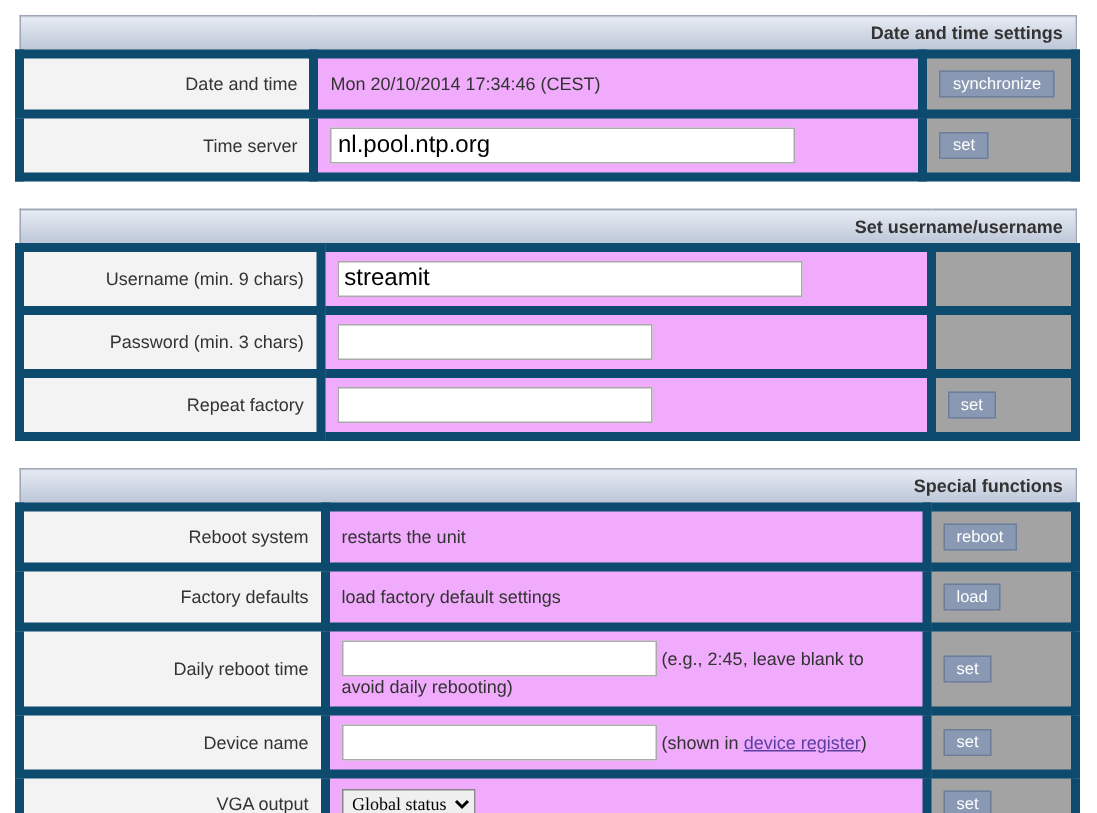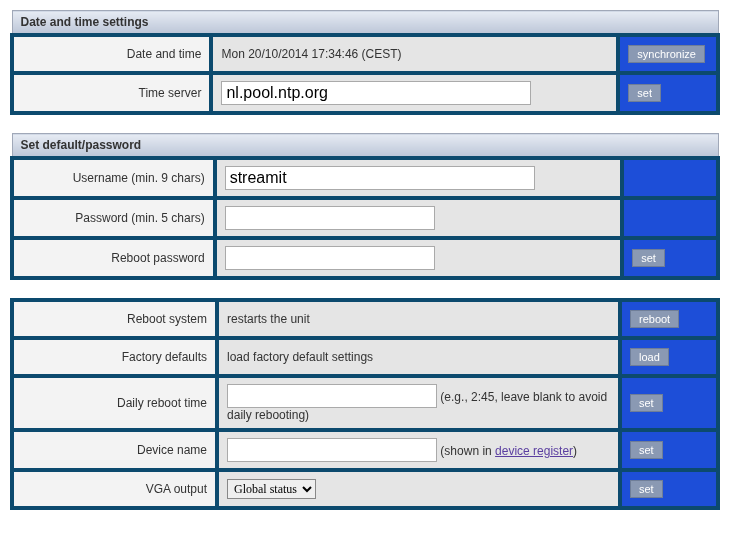--- a/index.html
+++ b/index.html
@@ -14,42 +14,42 @@
     width: 710px;
     border-collapse: collapse;
     margin-bottom: 18px;
     border: 1px solid #b5b5b5;
   }
   table.section th.section-header {
     background: linear-gradient(#e6ebf3, #bcc6d8);
     color: #333;
     font-size: 12px;
     font-weight: bold;
-    text-align: left;
+    text-align: right;
     padding: 4px 8px;
     border: 1px solid #a0a8b8;
   }
   table.section td {
-    border: 4px solid #0c4a6e;
+    border: 6px solid #0c4a6e;
     padding: 6px 8px;
     vertical-align: middle;
     height: 22px;
   }
   td.label {
     width: 195px;
     background: #f3f3f3;
     text-align: right;
     color: #333;
   }
   td.value {
-    background: #e5e5e5;
+    background: #f0abfc;
     width: 395px;
   }
   td.action {
-    background: #1d4ed8;
+    background: #a3a3a3;
     width: 80px;
     text-align: left;
     padding-left:6px;
   }
   .btn {
     display: inline-block;
     background: #8a99b3;
     color: #fff;
     border: 1px solid #6f7e98;
     font-size: 11px;
@@ -94,42 +94,45 @@
     <td class="label">Time server</td>
     <td class="value"><input type="text" class="wide" value="nl.pool.ntp.org" style=""></td>
     <td class="action"><button class="btn">set</button></td>
   </tr>
 </tbody>
   </table>
 
 <table class="section">
   <tbody>
       <tr>
-        <th class="section-header" colspan="3">Set default/password</th>
+        <th class="section-header" colspan="3">Set username/username</th>
       </tr>
   <tr>
     <td class="label">Username (min. 9 chars)</td>
     <td class="value"><input type="text" class="wide" value="streamit" style=""></td>
     <td class="action"></td>
   </tr>
   <tr>
-    <td class="label">Password (min. 5 chars)</td>
+    <td class="label">Password (min. 3 chars)</td>
     <td class="value"><input type="password" class="med" value="" style=""></td>
     <td class="action"></td>
   </tr>
   <tr>
-    <td class="label">Reboot password</td>
+    <td class="label">Repeat factory</td>
     <td class="value"><input type="password" class="med" value="" style=""></td>
     <td class="action"><button class="btn">set</button></td>
   </tr>
 </tbody>
   </table>
 
 <table class="section">
   <tbody>
+      <tr>
+        <th class="section-header" colspan="3">Special functions</th>
+      </tr>
   <tr>
     <td class="label">Reboot system</td>
     <td class="value">restarts the unit</td>
     <td class="action"><button class="btn">reboot</button></td>
   </tr>
   <tr>
     <td class="label">Factory defaults</td>
     <td class="value">load factory default settings</td>
     <td class="action"><button class="btn">load</button></td>
   </tr>

